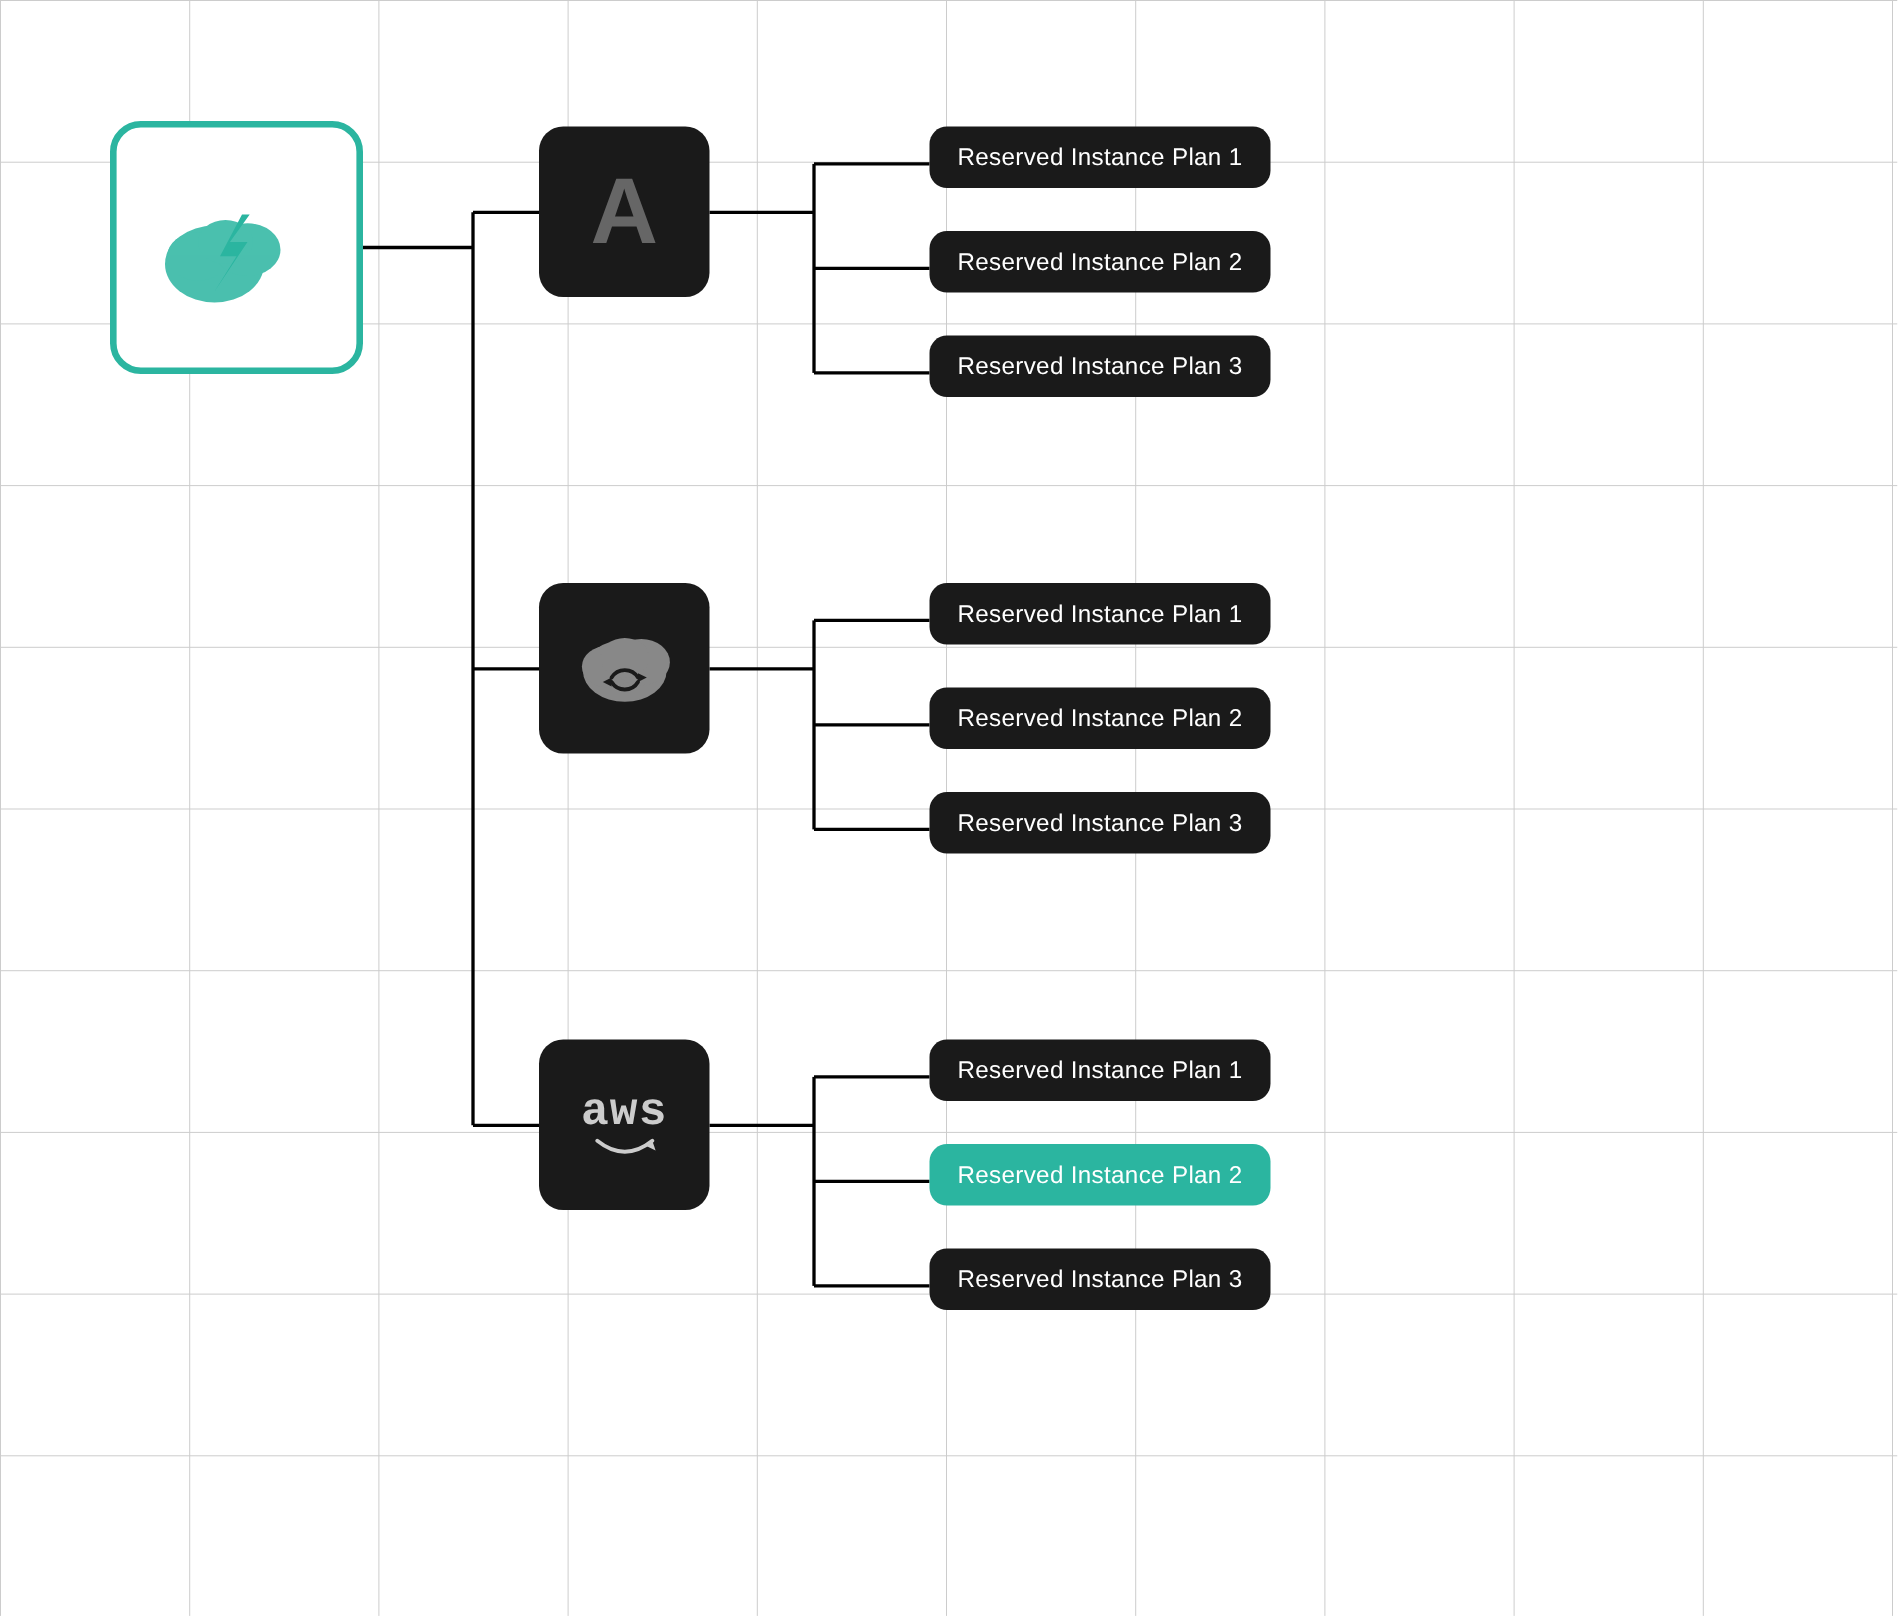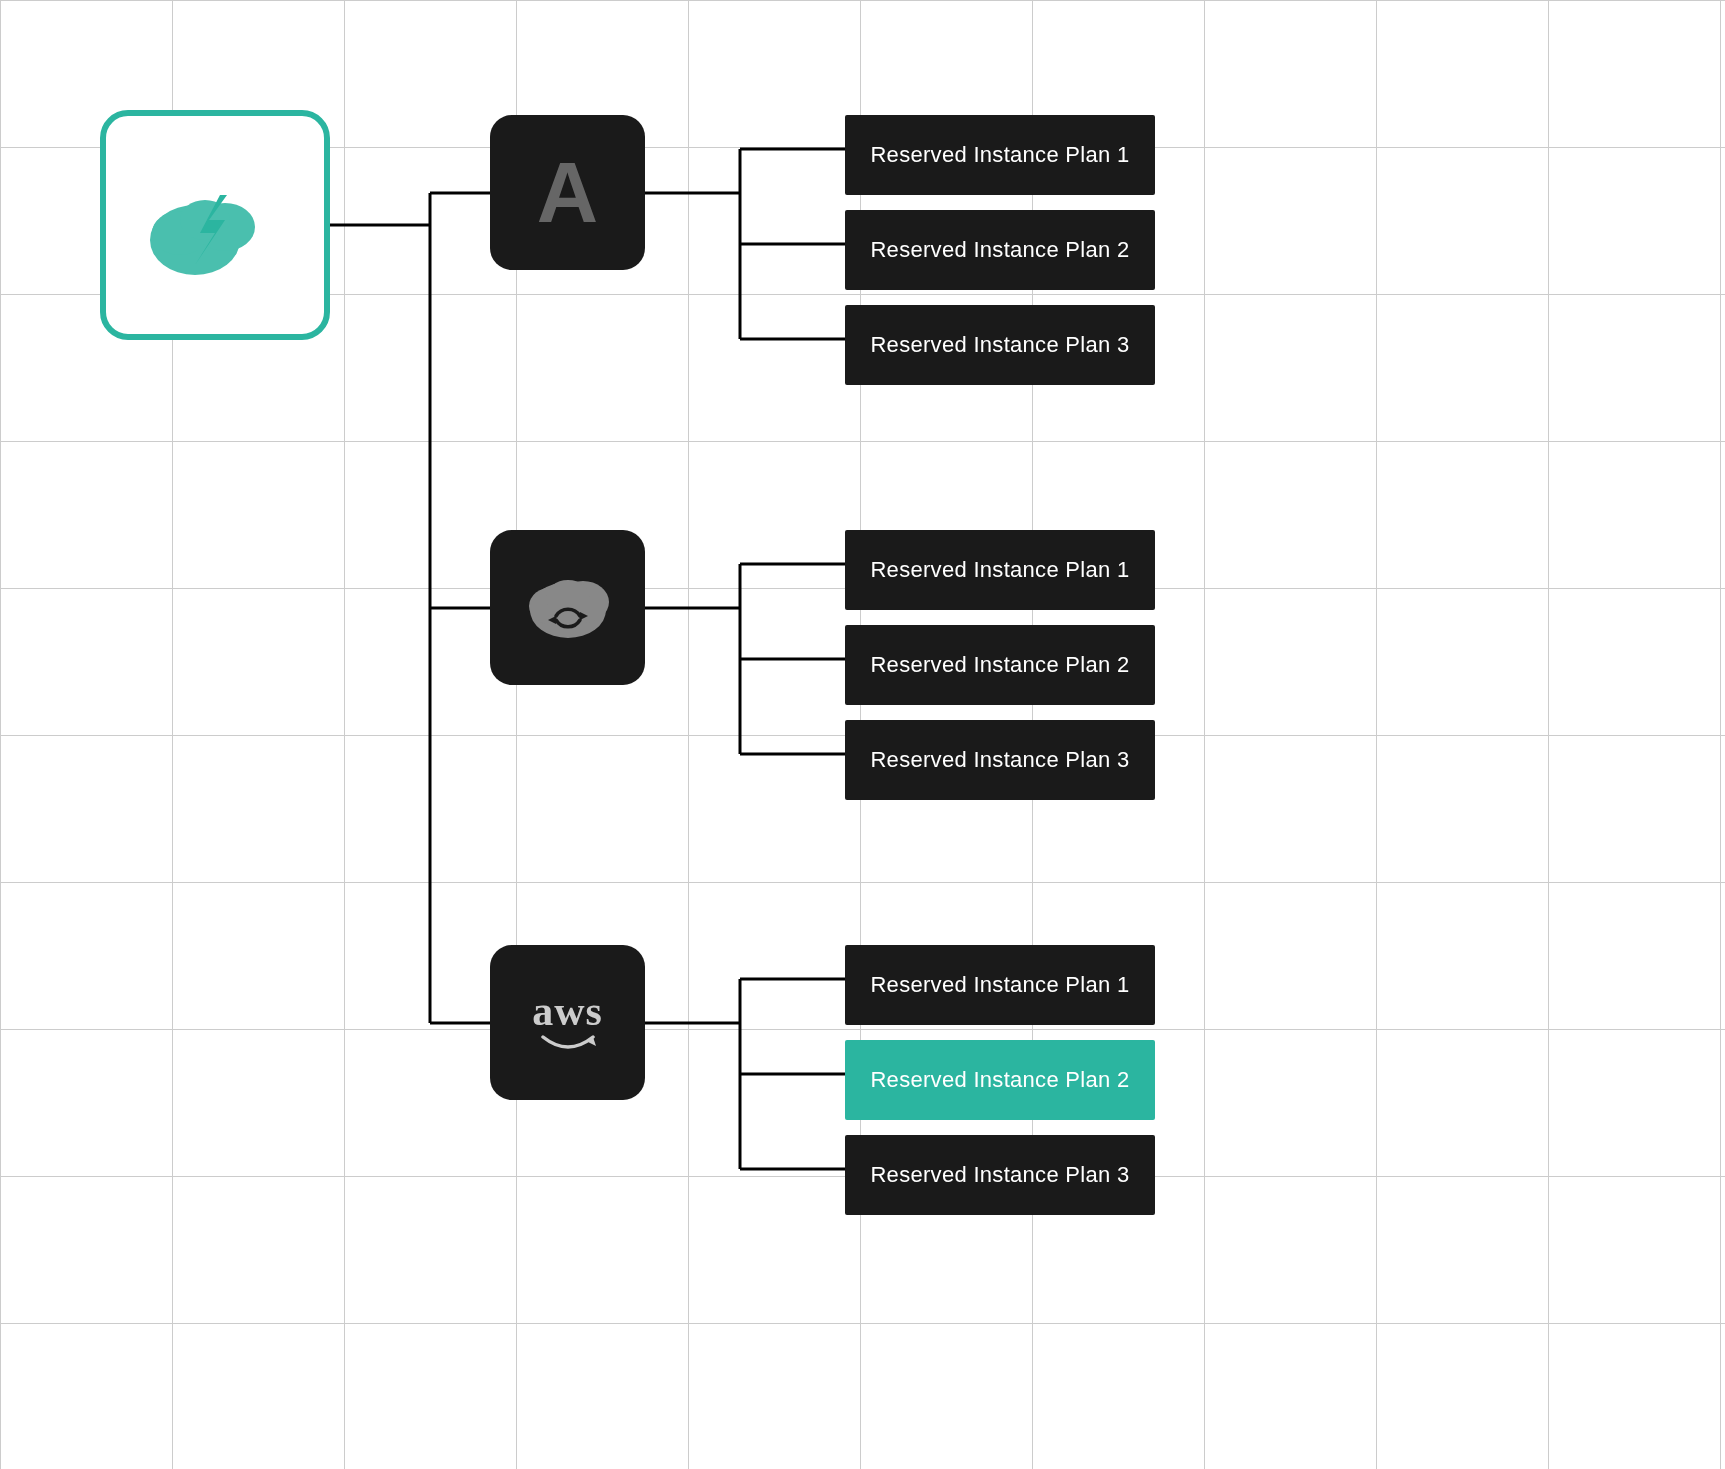--- a/index.html
+++ b/index.html
@@ -76,23 +76,23 @@
 
     .provider-node.aws {
       top: 945px;
       left: 490px;
     }
 
     
     .plan-node {
       position: absolute;
       width: 310px;
-      height: 80px;
+      height: 56px;
       background: #1a1a1a;
-      border-radius: 2px;
+      border-radius: 16px;
       display: flex;
       align-items: center;
       justify-content: center;
       left: 845px;
     }
 
     .plan-node.highlighted {
       background: #2BB5A0;
     }
 
@@ -136,21 +136,21 @@
     }
 
     .aws-text {
       text-align: center;
     }
 
     .aws-text .aws-letters {
       color: #cccccc;
       font-size: 42px;
       font-weight: 700;
-      font-family: Liberation Serif, serif;
+      font-family: Liberation Mono, monospace;
       display: block;
       letter-spacing: 1px;
     }
 
     .aws-text .aws-smile {
       color: #cccccc;
       font-size: 28px;
       display: block;
       margin-top: -8px;
     }

